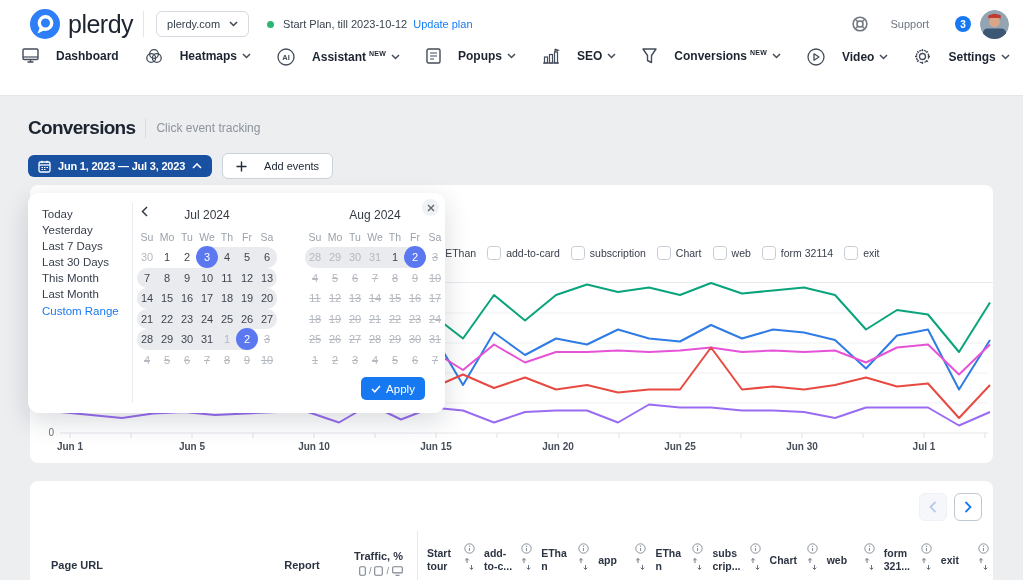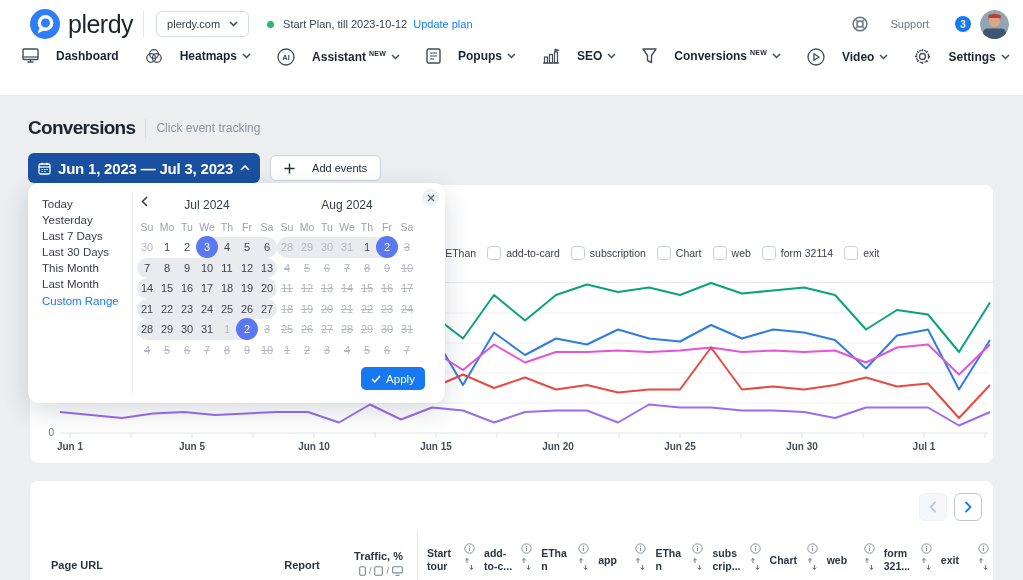--- a/index.html
+++ b/index.html
@@ -23,21 +23,21 @@
 .nav-item{display:flex;align-items:center;margin-right:26px;font-size:12px;font-weight:bold;color:#1d2431;white-space:nowrap}
 .nav-item .nicon{display:flex;margin-right:17px;color:#434c59}
 .nav-item sup.new{font-size:7px;font-weight:bold;color:#1d2431;margin-left:3px;position:relative;top:-4px;letter-spacing:.2px}
 .nav-item .chev{display:flex;margin-left:5px;color:#434c59}
 .content{padding:0 28px}
 .title-row{display:flex;align-items:center;margin-top:21px}
 .page-title{font-size:19px;font-weight:bold;color:#1c2430;letter-spacing:-.7px}
 .title-div{width:1px;height:19px;background:#d8dbe0;margin:0 10px}
 .subtitle{font-size:12px;color:#8d939c}
 .btn-row{display:flex;align-items:center;margin-top:14px}
-.date-btn{display:flex;align-items:center;gap:7px;height:30px;padding:0 10px;border-radius:6px;background:#19509f;color:#fff;font-size:15px;font-weight:bold;letter-spacing:-.2px}
+.date-btn{display:flex;align-items:center;gap:7px;height:22px;padding:0 10px;border-radius:6px;background:#19509f;color:#fff;font-size:11px;font-weight:bold;letter-spacing:-.2px}
 .add-btn{display:flex;align-items:center;gap:17px;height:26px;padding:0 13px;margin-left:10px;border:1px solid #ccd2d9;border-radius:6px;background:#fff;font-size:11px;color:#222b38}
 .card{position:absolute;background:#fff;border-radius:8px}
 #chart-card{left:30px;top:185px;width:963px;height:278px}
 .filters{position:absolute;left:323px;top:61px;display:flex;align-items:center;gap:11px}
 .filter{display:flex;align-items:center;gap:5px;font-size:10.5px;color:#3a414d;white-space:nowrap}
 .cbox{width:14px;height:14px;border:1px solid #c6ccd4;border-radius:3.5px;background:#fff}
 .chart-div{position:absolute;left:0;top:97px;width:100%;height:1px;background:#e9ebee}
 #table-card{left:30px;top:481px;width:963px;height:120px}
 .pager{position:absolute;right:11px;top:12px;display:flex;gap:7px}
 .pbtn{width:28px;height:28px;border-radius:6px;display:flex;align-items:center;justify-content:center}
@@ -46,27 +46,27 @@
 .thead{position:absolute;left:0;top:50px;width:100%;height:70px}
 .th-pageurl{position:absolute;left:21px;top:28px;font-size:11px;font-weight:bold;color:#2b3442}
 .th-report{position:absolute;left:222px;top:28px;width:100px;text-align:center;font-size:11px;font-weight:bold;color:#2b3442}
 .th-traffic{position:absolute;left:288px;top:19px;width:85px;text-align:right;font-size:11px;font-weight:bold;color:#2b3442}
 .th-traffic .devices{display:flex;justify-content:flex-end;align-items:center;gap:3px;margin-top:4px;color:#7a828c;font-weight:normal;font-size:9px}
 .th-sep{position:absolute;left:387px;top:0;width:1px;height:70px;background:#e6e9ed}
 .event-cols{position:absolute;left:392px;top:0;right:0;display:flex;height:70px}
 .ecol{flex:1;display:flex;align-items:flex-start;padding:12px 3px 0 5px}
 .ecol .elabel{flex:1;font-size:10.5px;font-weight:bold;color:#2b3442;line-height:13px;height:34px;display:flex;flex-direction:column;justify-content:center}
 .ecol .eicons{display:flex;flex-direction:column;align-items:center;width:13px}
-.popup{position:absolute;left:28px;top:183px;width:417px;height:220px;background:#fff;border-radius:11px;box-shadow:0 8px 26px rgba(20,30,50,.16);z-index:20}
+.popup{position:absolute;left:28px;top:193px;width:417px;height:220px;background:#fff;border-radius:11px;box-shadow:0 8px 26px rgba(20,30,50,.16);z-index:20}
 .presets{position:absolute;left:14px;top:13px}
 .preset{font-size:11.5px;color:#39414e;line-height:16.1px;white-space:nowrap}
 .preset.active{color:#1b7af2}
 .pop-div{position:absolute;left:104px;top:10px;bottom:10px;width:1px;background:#e9ebee}
 .close-x{position:absolute;top:6px;right:6px;width:17px;height:17px;border-radius:50%;background:#eff1f3;display:flex;align-items:center;justify-content:center;color:#5f6670}
-.months{position:absolute;left:109px;top:11px;display:flex;}
+.months{position:absolute;left:109px;top:11px;display:flex;gap:28px}
 .month{width:140px;position:relative}
 .m-head{height:21px;display:flex;align-items:center;justify-content:center;font-size:12px;color:#353b45}
 .cal-prev{position:absolute;left:4px;top:2px;color:#353b45;display:flex}
 .wdays,.cal-grid{display:grid;grid-template-columns:repeat(7,20px)}
 .wdays{margin-top:2px}
 .wd{height:20px;display:flex;align-items:center;justify-content:center;font-size:10.5px;color:#9ba2ab}
 .day{height:20.5px;position:relative;display:flex;align-items:center;justify-content:center;font-size:11px;color:#3f4651}
 .day b{font-weight:normal;position:relative;z-index:2}
 .day.m b,.day.s b{color:#b4b9c0}
 .day.s b{text-decoration:line-through}

